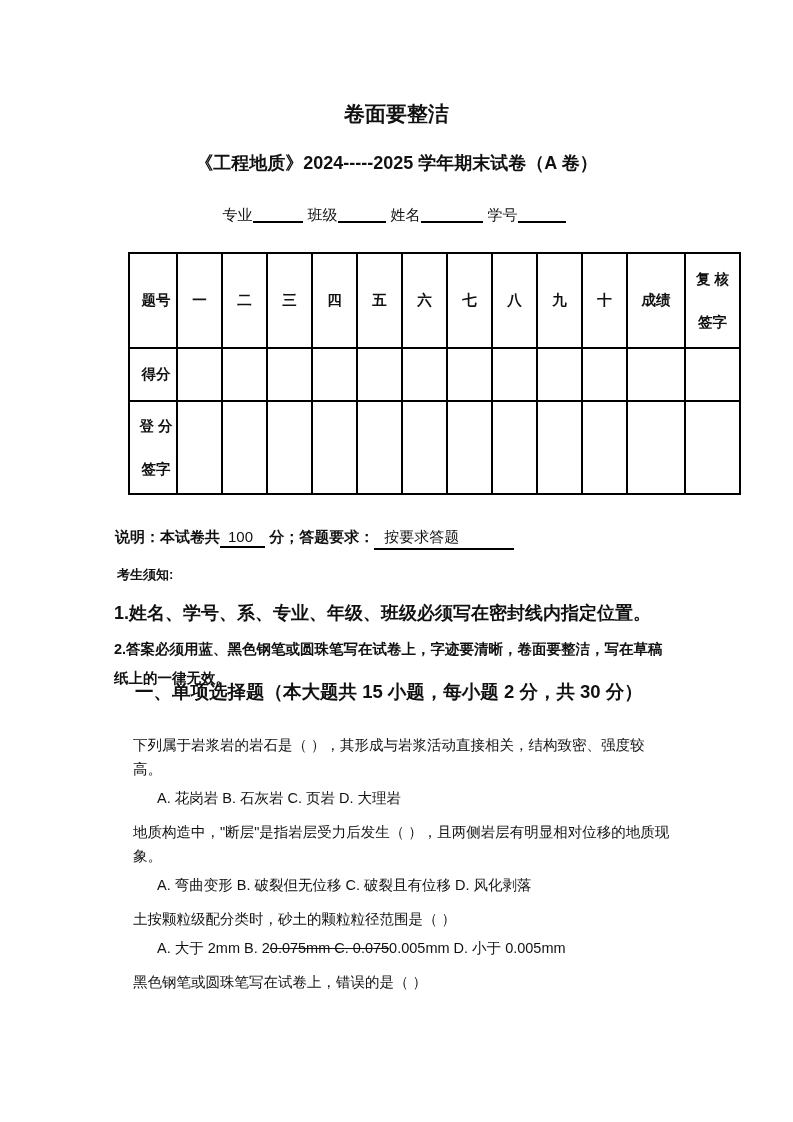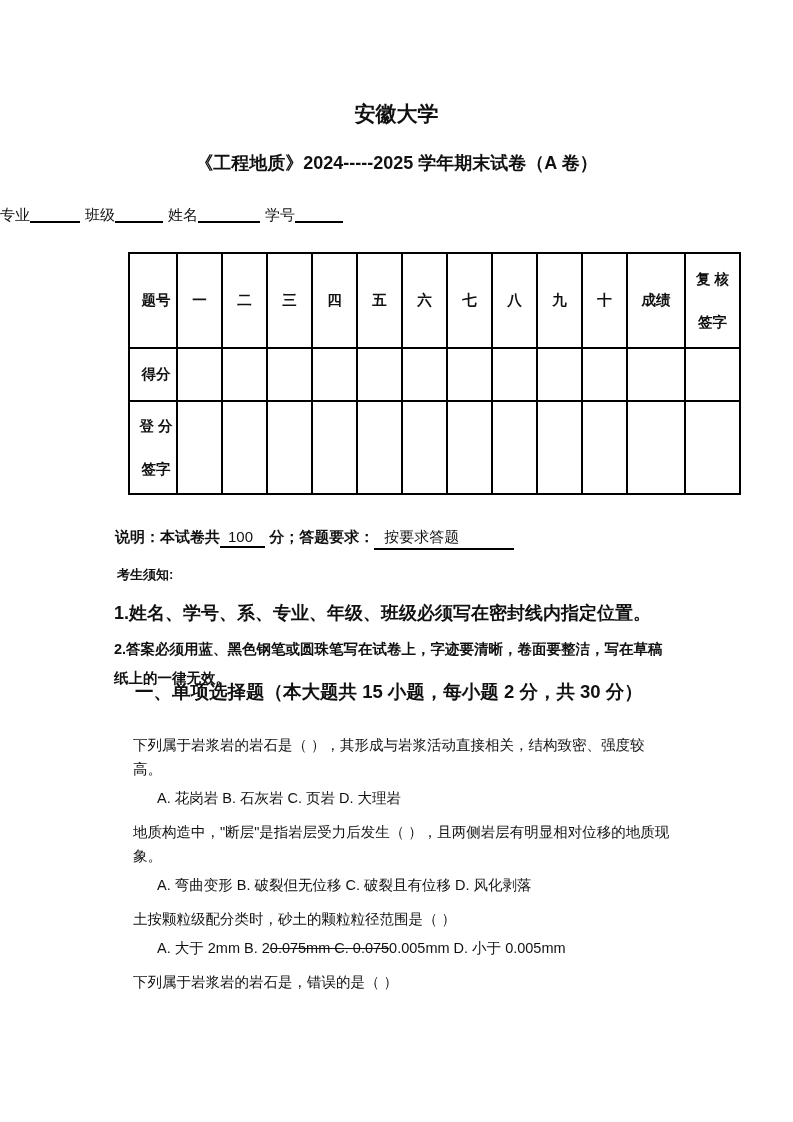--- a/index.html
+++ b/index.html
@@ -16,21 +16,21 @@
   .title {
     position: absolute; top: 100px; left: 0; width: 100%;
     text-align: center; font-size: 21px; font-weight: bold;
   }
   .subtitle {
     position: absolute; top: 151px; left: 0; width: 100%;
     text-align: center; font-size: 18px; font-weight: bold;
   }
   .fill-line {
     position: absolute; top: 206px; left: 0; width: 100%;
-    text-align: left; font-size: 15px; font-weight: normal;
+    text-align: center; font-size: 15px; font-weight: normal;
   }
   .fill-line .lbl { display: inline-block; }
   .blank {
     display: inline-block; height: 14px;
     border-bottom: 2px solid #000; vertical-align: -3px; margin-right: 5px;
   }
   .w50 { width: 50px; } .w48 { width: 48px; } .w62 { width: 62px; }
 
   table.score-table {
     position: absolute; top: 252px; left: 128px;
@@ -68,21 +68,21 @@
   .q { white-space: pre-line; margin-top: 10px; }
   .q:first-child { margin-top: 0; }
   .opts { margin-top: 5px; margin-left: 24px; }
   .strike { text-decoration: line-through; }
 </style>
 </head>
 <body>
 
 <div class="page">
 
-  <div class="title">安徽大学</div>
+  <div class="title">卷面要整洁</div>
 
   <div class="subtitle">《工程地质》2024-----2025 学年期末试卷（A 卷）</div>
 
   <div class="fill-line">
     <span class="lbl">专业</span><span class="blank w50"></span><span class="lbl">班级</span><span class="blank w48"></span><span class="lbl">姓名</span><span class="blank w62"></span><span class="lbl">学号</span><span class="blank w48"></span>
   </div>
 
   <table class="score-table">
     <colgroup>
       <col style="width:48px">
@@ -168,16 +168,16 @@
 高。</div>
     <div class="opts">A. 花岗岩  B. 石灰岩  C. 页岩  D. 大理岩</div>
 
     <div class="q">地质构造中，"断层"是指岩层受力后发生（ ），且两侧岩层有明显相对位移的地质现
 象。</div>
     <div class="opts">A. 弯曲变形  B. 破裂但无位移  C. 破裂且有位移  D. 风化剥落</div>
 
     <div class="q">土按颗粒级配分类时，砂土的颗粒粒径范围是（ ）</div>
     <div class="opts"><span>A. 大于 2mm B. 2</span><span class="strike">0.075mm C. 0.075</span><span>0.005mm D. 小于 0.005mm</span></div>
 
-    <div class="q">下列属于岩浆岩的岩石是，错误的是（ ）</div>
+    <div class="q">黑色钢笔或圆珠笔写在试卷上，错误的是（ ）</div>
   </div>
 
 </div>
 
 </body></html>

